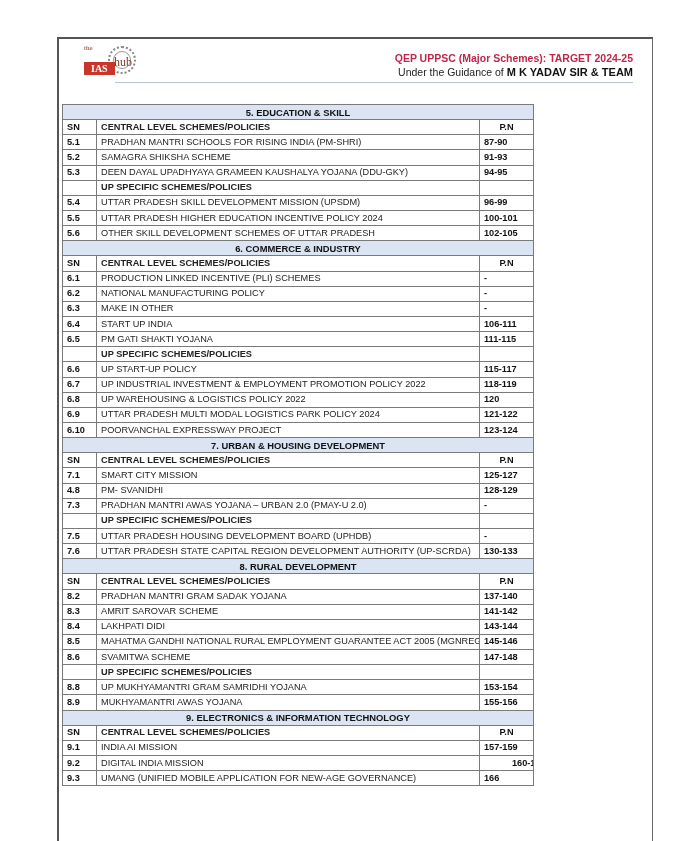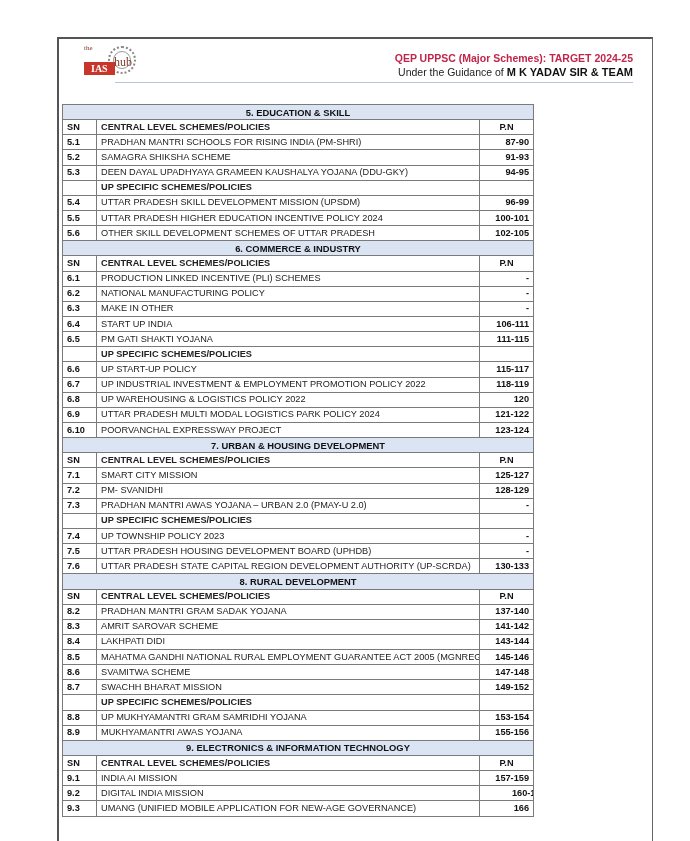--- a/index.html
+++ b/index.html
@@ -22,21 +22,21 @@
 
   table.toc { position: absolute; left: 62px; top: 104px; width: 472px; border-collapse: collapse; table-layout: fixed; }
   table.toc td { border: 1px solid #7a7a7a; height: 14.15px; padding: 0 4px; font-size: 9.2px; line-height: 13px;
                  white-space: nowrap; overflow: hidden; vertical-align: middle; }
   col.c-sn { width: 34px; }
   col.c-pn { width: 54px; }
   tr.section-row td { background: #dbe4f3; text-align: center; font-weight: bold; font-size: 9.4px; }
   tr.colhead-row td { font-weight: bold; }
   tr.colhead-row td.pn { text-align: center; }
   td.sn { font-weight: bold; }
-  td.pn { text-align: right; font-weight: bold; }
+  td.pn { text-align: left; font-weight: bold; }
   tr.subhead-row td.name { font-weight: bold; }
   td.name { color: #222; }
 </style>
 </head>
 <body>
 
 <div class="page-frame"></div>
 
 <div class="logo">
   <span class="the">the</span>
@@ -172,38 +172,33 @@
         <td class="sn">SN</td>
         <td class="name" style="font-weight: bold;">CENTRAL LEVEL SCHEMES/POLICIES</td>
         <td class="pn">P.N</td>
       </tr>
       <tr>
         <td class="sn">7.1</td>
         <td class="name">SMART CITY MISSION</td>
         <td class="pn">125-127</td>
       </tr>
       <tr>
-        <td class="sn">7.2</td>
+        <td class="sn">4.8</td>
         <td class="name">PM- SVANIDHI</td>
         <td class="pn">128-129</td>
       </tr>
       <tr>
         <td class="sn">7.3</td>
         <td class="name">PRADHAN MANTRI AWAS YOJANA – URBAN 2.0 (PMAY-U 2.0)</td>
         <td class="pn">-</td>
       </tr>
       <tr class="subhead-row">
         <td class="sn"></td>
         <td class="name" style="font-weight: bold;">UP SPECIFIC SCHEMES/POLICIES</td>
         <td class="pn"></td>
-      </tr>
-      <tr>
-        <td class="sn">7.4</td>
-        <td class="name">UP TOWNSHIP POLICY 2023</td>
-        <td class="pn">-</td>
       </tr>
       <tr>
         <td class="sn">7.5</td>
         <td class="name">UTTAR PRADESH HOUSING DEVELOPMENT BOARD (UPHDB)</td>
         <td class="pn">-</td>
       </tr>
       <tr>
         <td class="sn">7.6</td>
         <td class="name">UTTAR PRADESH STATE CAPITAL REGION DEVELOPMENT AUTHORITY (UP-SCRDA)</td>
         <td class="pn">130-133</td>
@@ -234,25 +229,20 @@
       <tr>
         <td class="sn">8.5</td>
         <td class="name">MAHATMA GANDHI NATIONAL RURAL EMPLOYMENT GUARANTEE ACT 2005 (MGNREGA)</td>
         <td class="pn">145-146</td>
       </tr>
       <tr>
         <td class="sn">8.6</td>
         <td class="name">SVAMITWA SCHEME</td>
         <td class="pn">147-148</td>
       </tr>
-      <tr>
-        <td class="sn">8.7</td>
-        <td class="name">SWACHH BHARAT MISSION</td>
-        <td class="pn">149-152</td>
-      </tr>
       <tr class="subhead-row">
         <td class="sn"></td>
         <td class="name" style="font-weight: bold;">UP SPECIFIC SCHEMES/POLICIES</td>
         <td class="pn"></td>
       </tr>
       <tr>
         <td class="sn">8.8</td>
         <td class="name">UP MUKHYAMANTRI GRAM SAMRIDHI YOJANA</td>
         <td class="pn">153-154</td>
       </tr>

